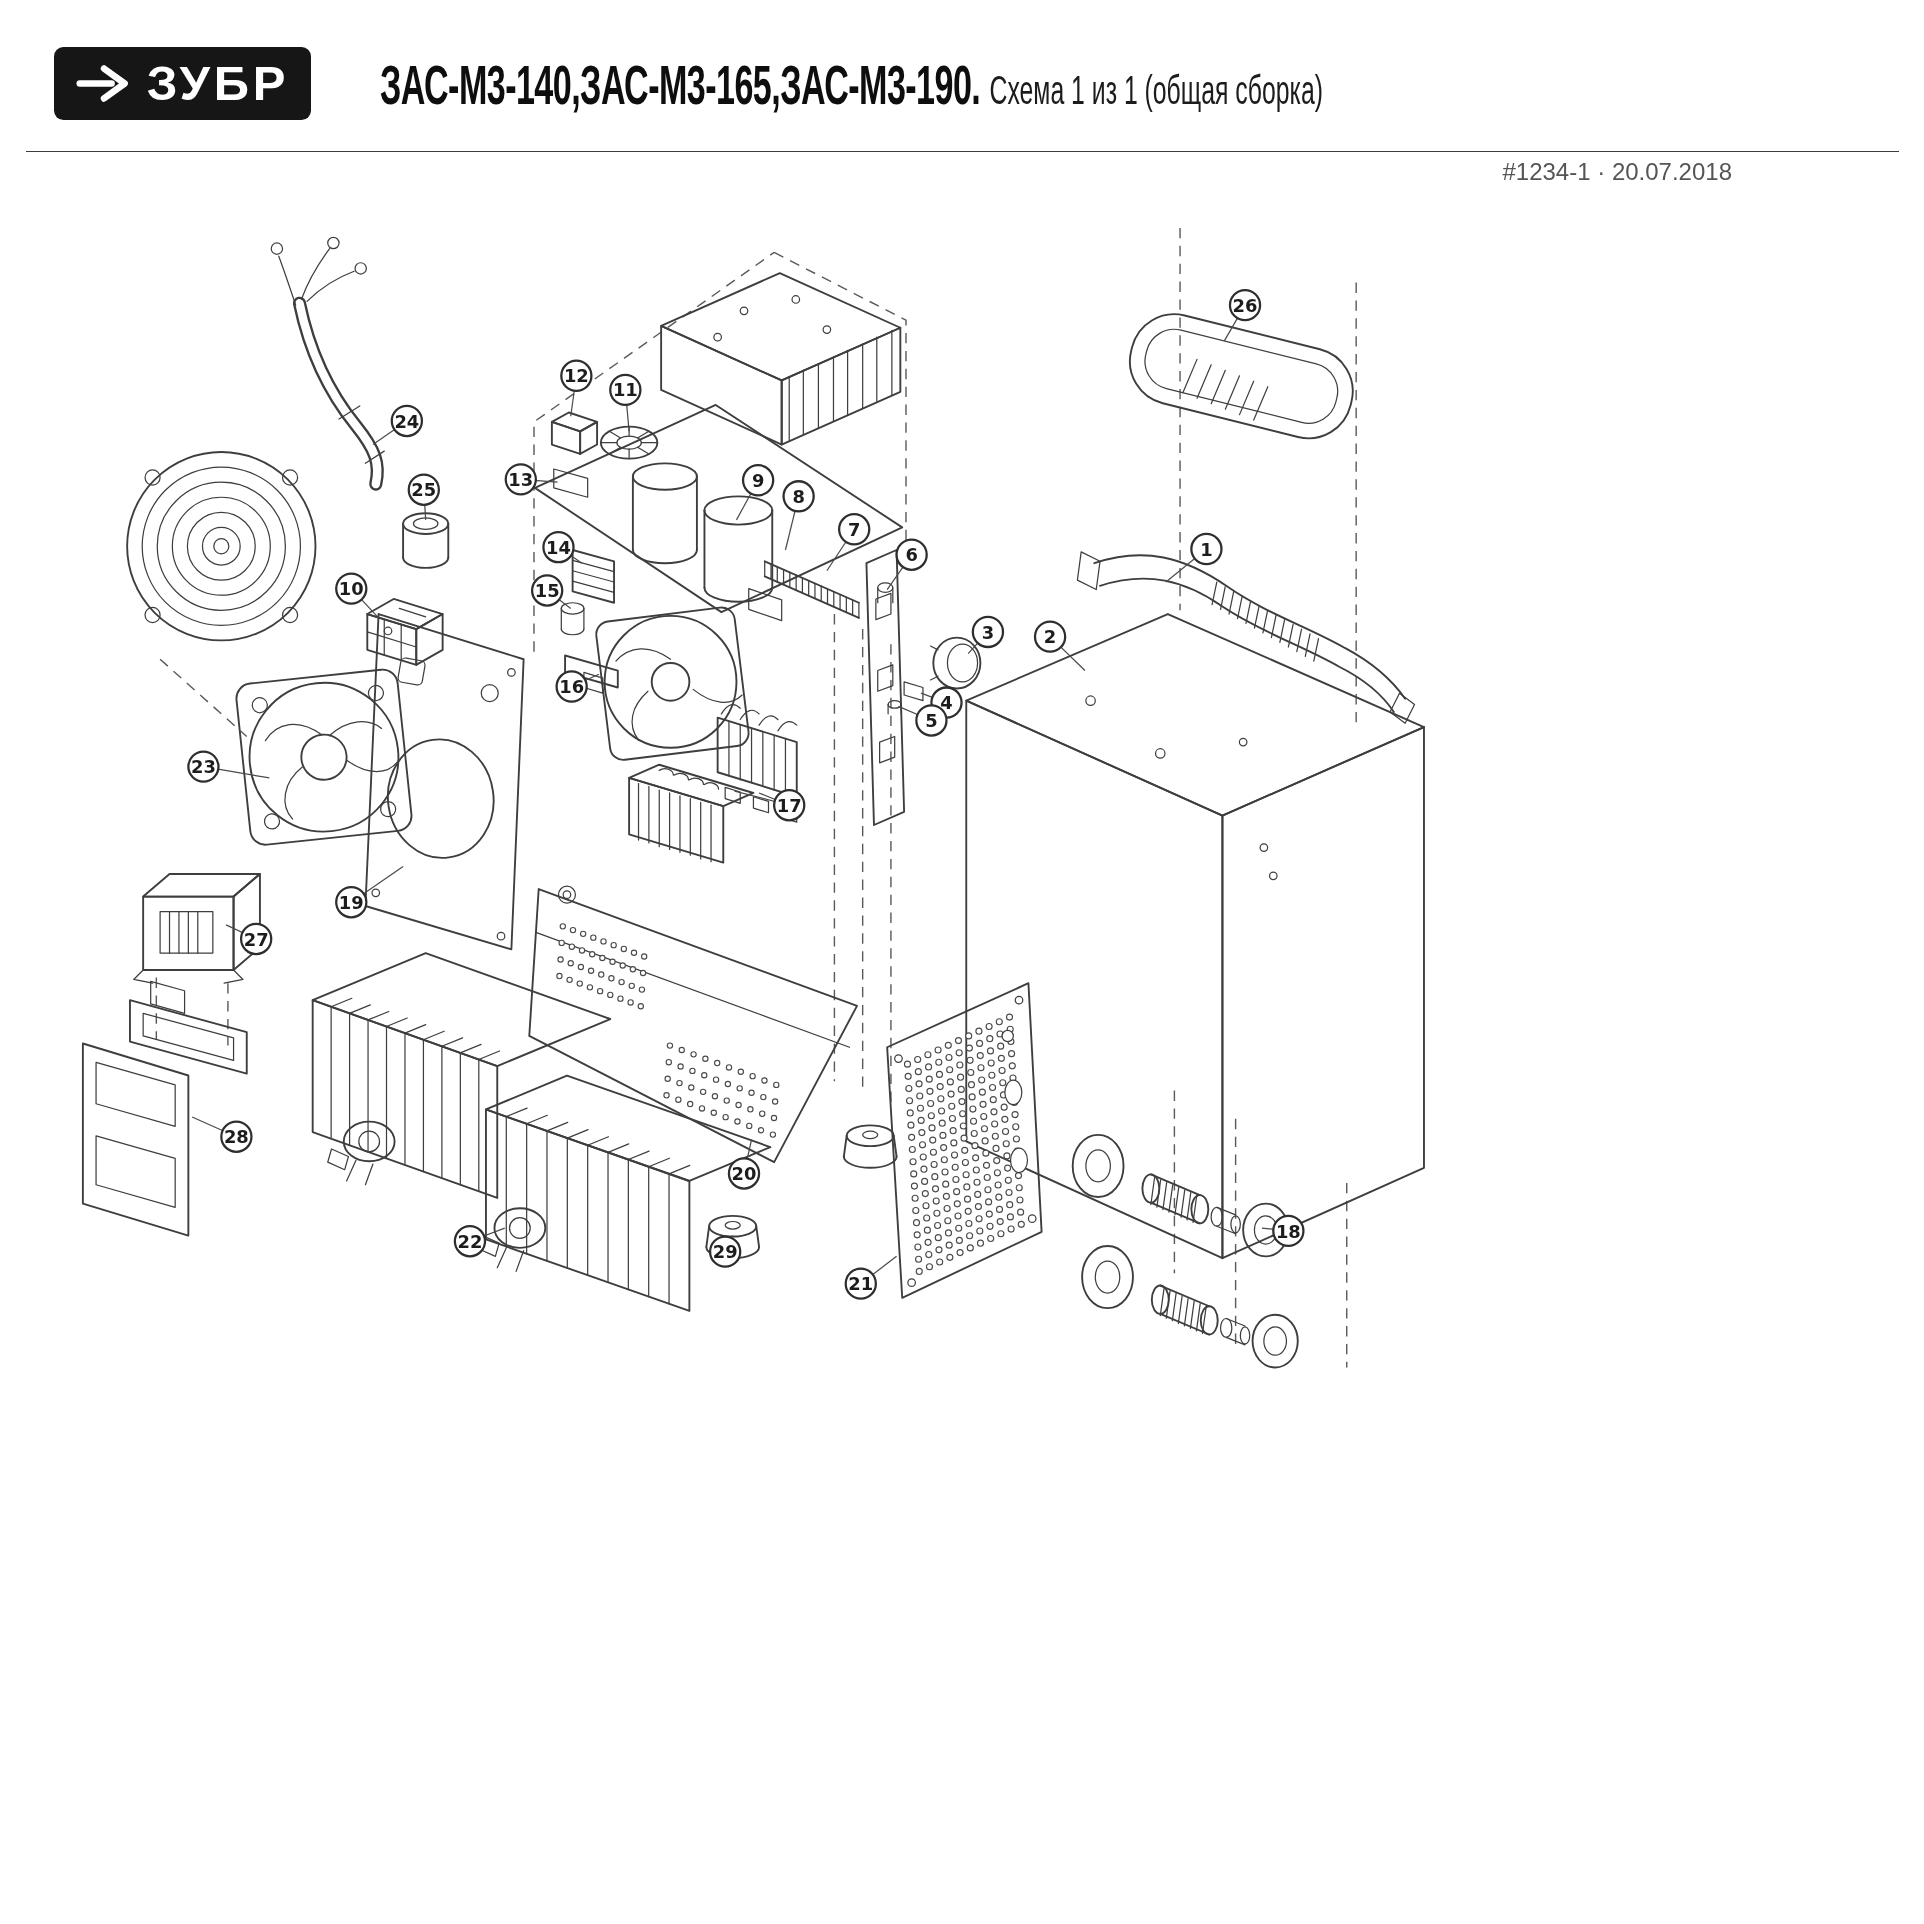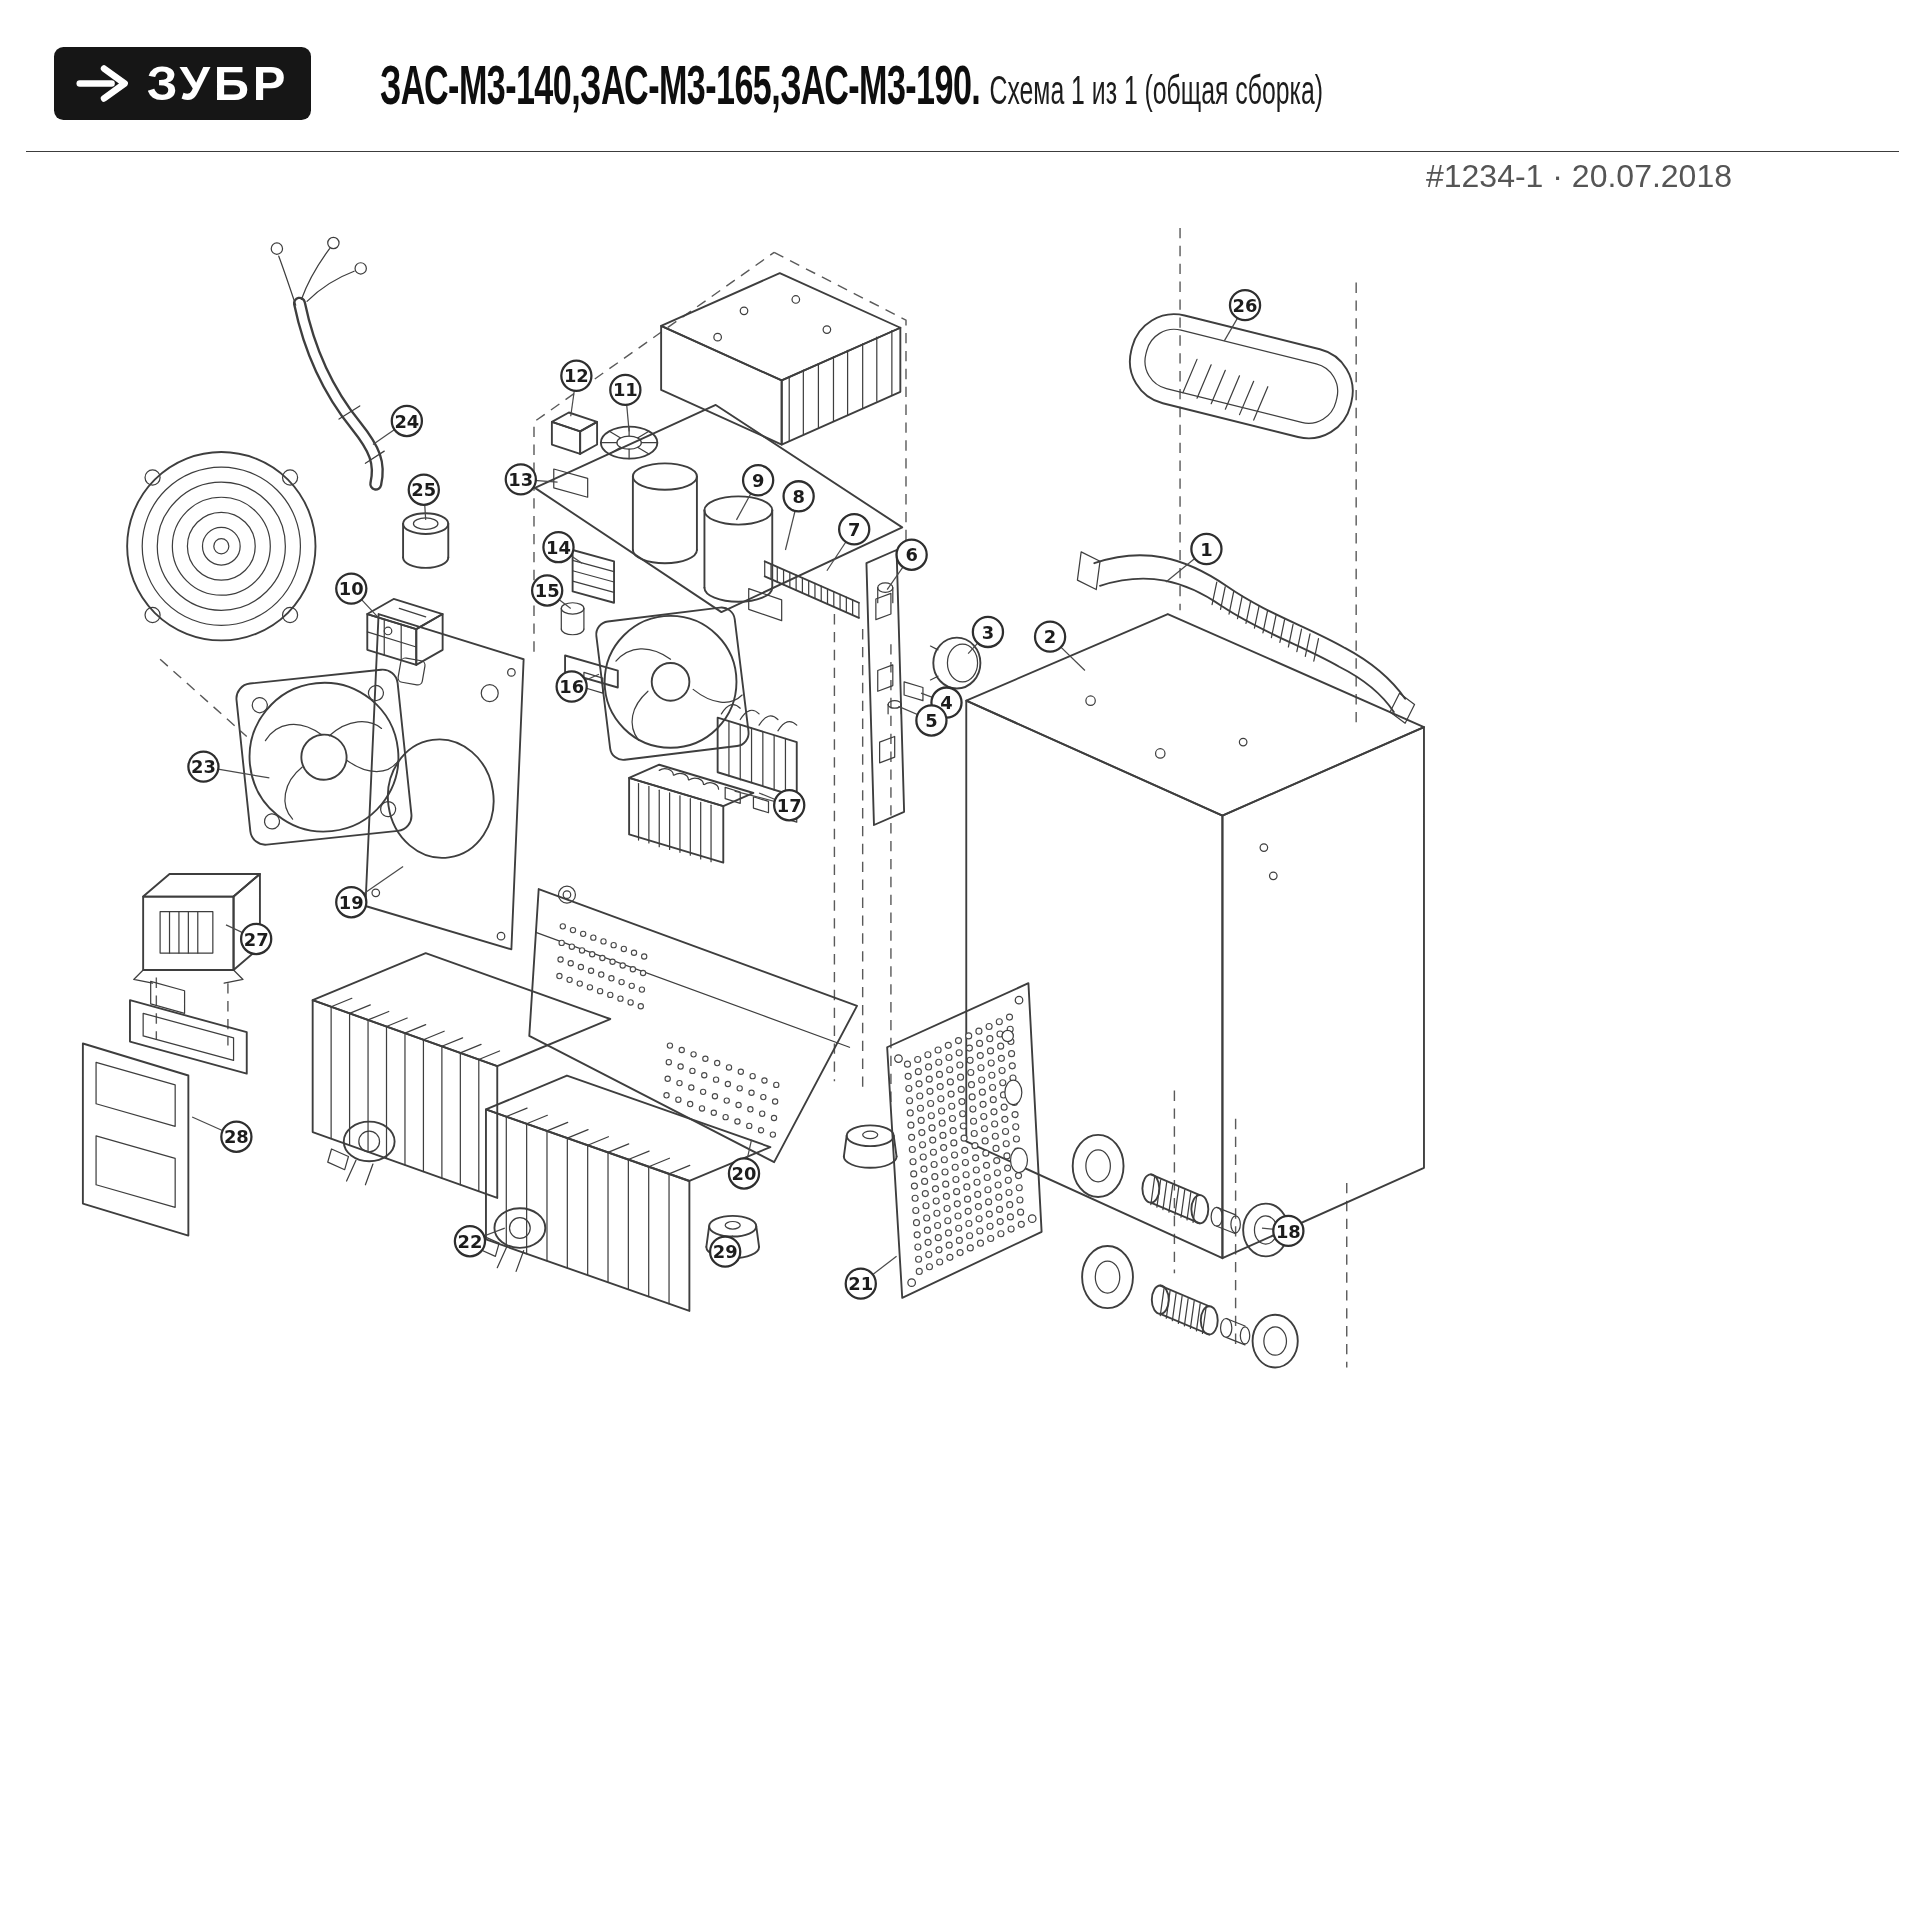--- a/index.html
+++ b/index.html
@@ -7,21 +7,21 @@
   body{font-family:"Liberation Sans",sans-serif}
   .page{position:relative;width:1925px;height:1834px;background:#fff;overflow:hidden}
   .logo{position:absolute;left:54px;top:47px;width:257px;height:73px;background:#161616;border-radius:9.4px;
         display:flex;align-items:center;justify-content:center;gap:13px}
   .logo-text{color:#fff;font-weight:bold;font-size:49px;letter-spacing:3.8px;line-height:1}
   .title-row{position:absolute;left:380px;top:53px;display:flex;align-items:baseline;gap:15px;white-space:nowrap;
              transform:scaleX(0.62);transform-origin:left center}
   .title{font-size:55px;font-weight:bold;color:#0e0e0e;letter-spacing:-0.9px}
   .subtitle{font-size:40px;color:#1c1c1c}
   .rule{position:absolute;left:26px;right:26px;top:151px;border-top:1.9px solid #3c3c3c}
-  .docref{position:absolute;top:158px;right:193px;font-size:32px;color:#555}
+  .docref{position:absolute;top:158px;right:193px;font-size:24px;color:#555}
   svg.diagram{position:absolute;left:0;top:0;width:1925px;height:1925px}
   .ln{fill:none;stroke:#3e3e3e;stroke-width:2;stroke-linecap:round;stroke-linejoin:round}
   .thin{stroke-width:1.3}
   .wh{fill:#fff}
   .dash{fill:none;stroke:#5a5a5a;stroke-width:1.5;stroke-dasharray:11 8}
   .leader{stroke:#4a4a4a;stroke-width:1.3}
   .balloon circle{fill:#fff;stroke:#2e2e2e;stroke-width:2.4}
   .callout-num{font-family:"DejaVu Sans",sans-serif;font-size:19px;font-weight:bold;text-anchor:middle;fill:#1c1c1c}
   .perf circle{fill:#fff;stroke:#4a4a4a;stroke-width:1.2}
 </style>

